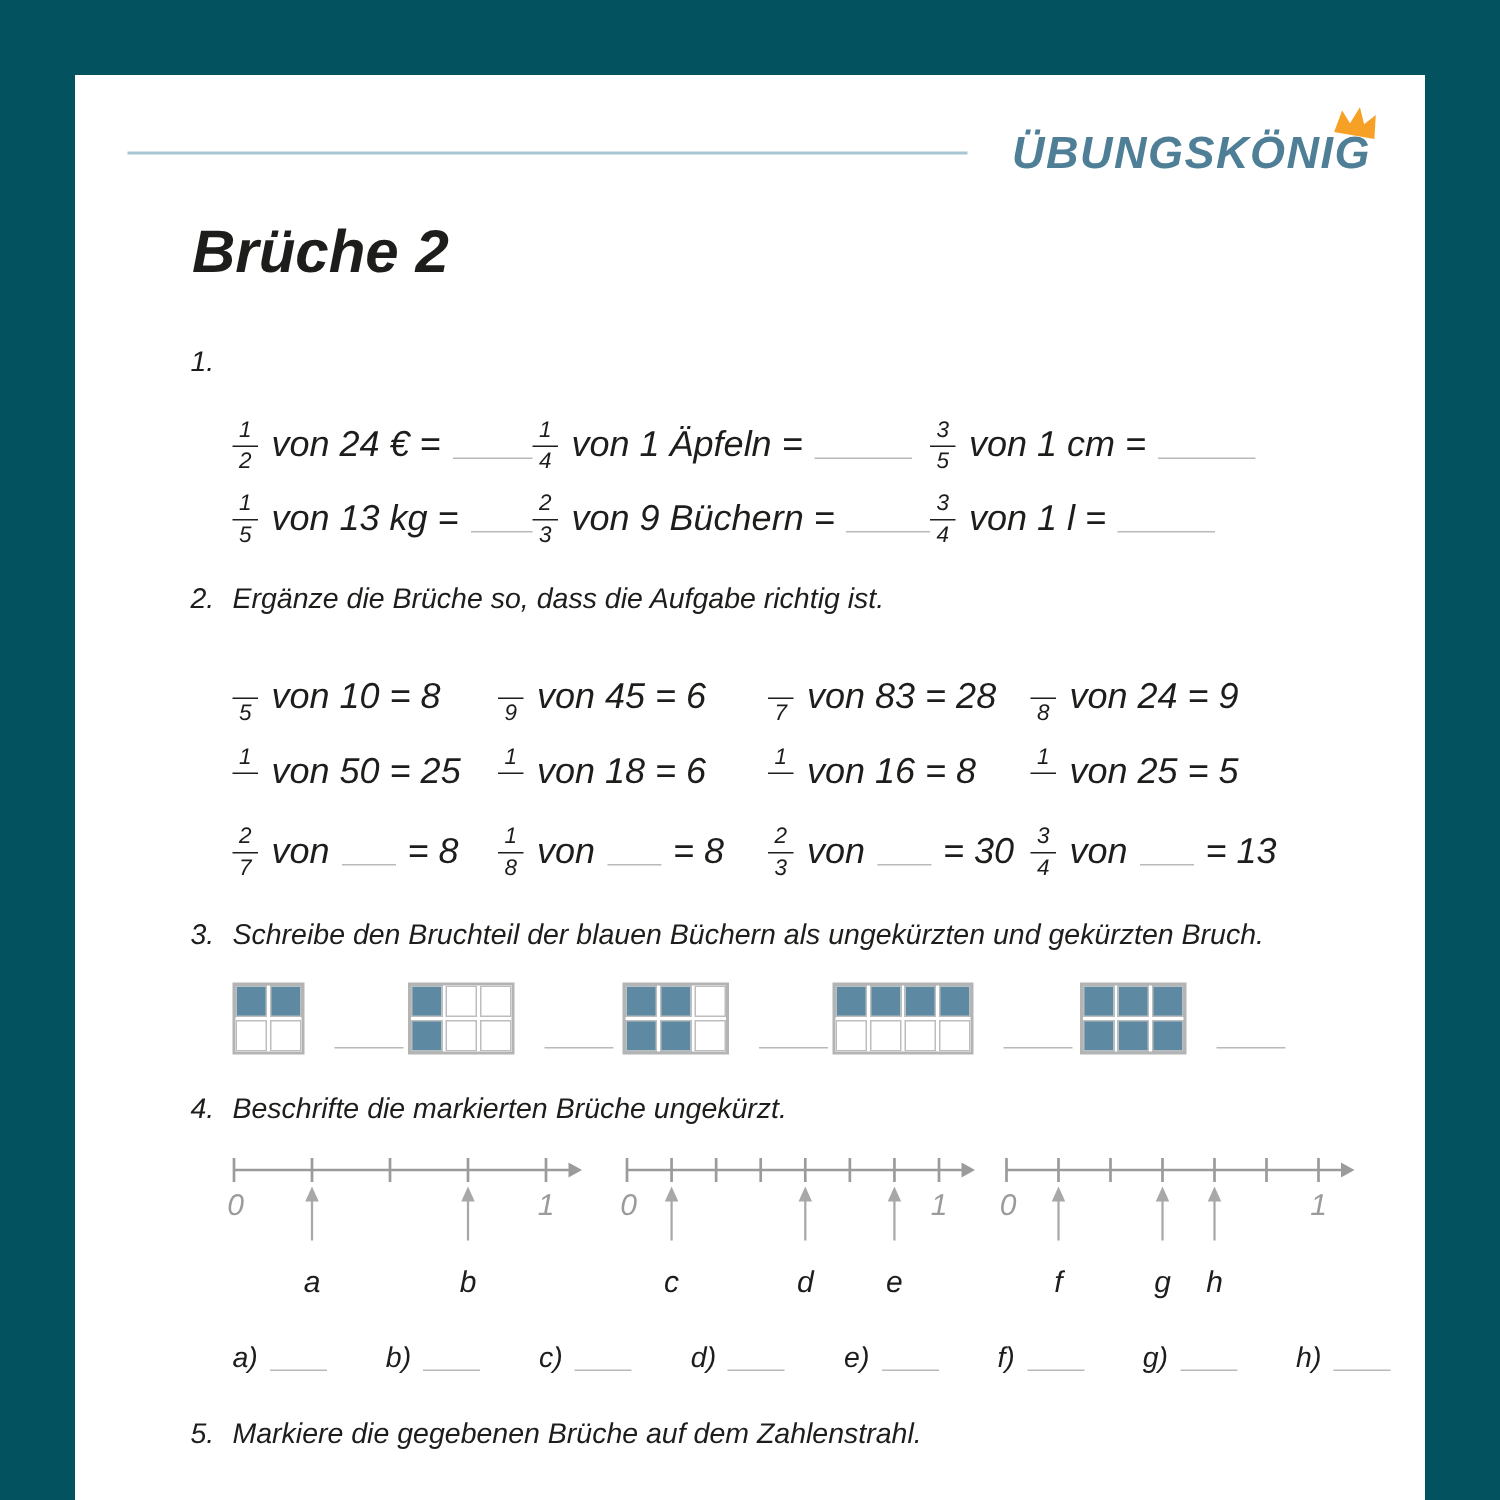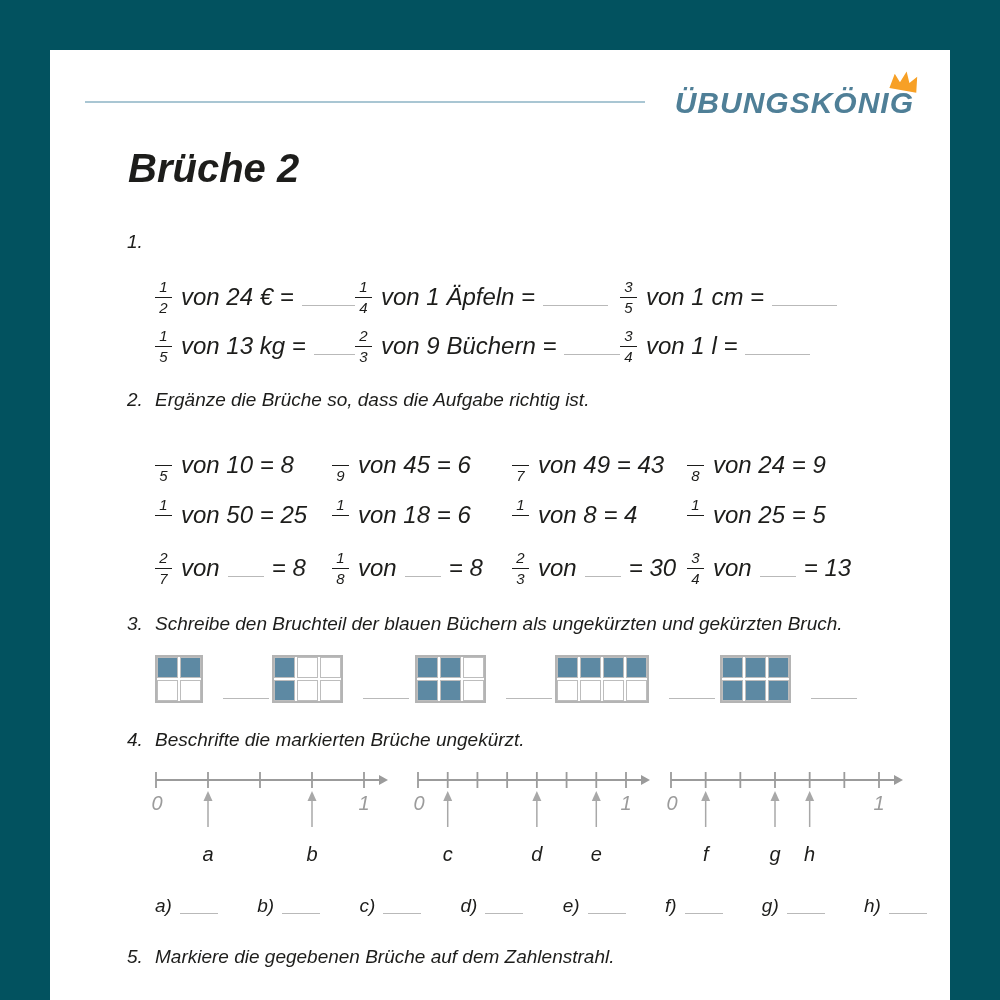--- a/index.html
+++ b/index.html
@@ -143,21 +143,21 @@
             <span class="fden">9</span>
           </span>
           <span class="ttext">von 45 = 6</span>
         </div>
         <div class="task" style="width: 175px;">
           <span class="frac">
             <span class="fnum"></span>
             <span class="fbar"></span>
             <span class="fden">7</span>
           </span>
-          <span class="ttext">von 49 = 43</span>
+          <span class="ttext">von 83 = 28</span>
         </div>
         <div class="task" style="width: 195px;">
           <span class="frac">
             <span class="fnum"></span>
             <span class="fbar"></span>
             <span class="fden">8</span>
           </span>
           <span class="ttext">von 24 = 9</span>
         </div>
       </div>
@@ -177,21 +177,21 @@
             <span class="fden"></span>
           </span>
           <span class="ttext">von 18 = 6</span>
         </div>
         <div class="task" style="width: 175px;">
           <span class="frac">
             <span class="fnum">1</span>
             <span class="fbar"></span>
             <span class="fden"></span>
           </span>
-          <span class="ttext">von 8 = 4</span>
+          <span class="ttext">von 16 = 8</span>
         </div>
         <div class="task" style="width: 195px;">
           <span class="frac">
             <span class="fnum">1</span>
             <span class="fbar"></span>
             <span class="fden"></span>
           </span>
           <span class="ttext">von 25 = 5</span>
         </div>
       </div>

